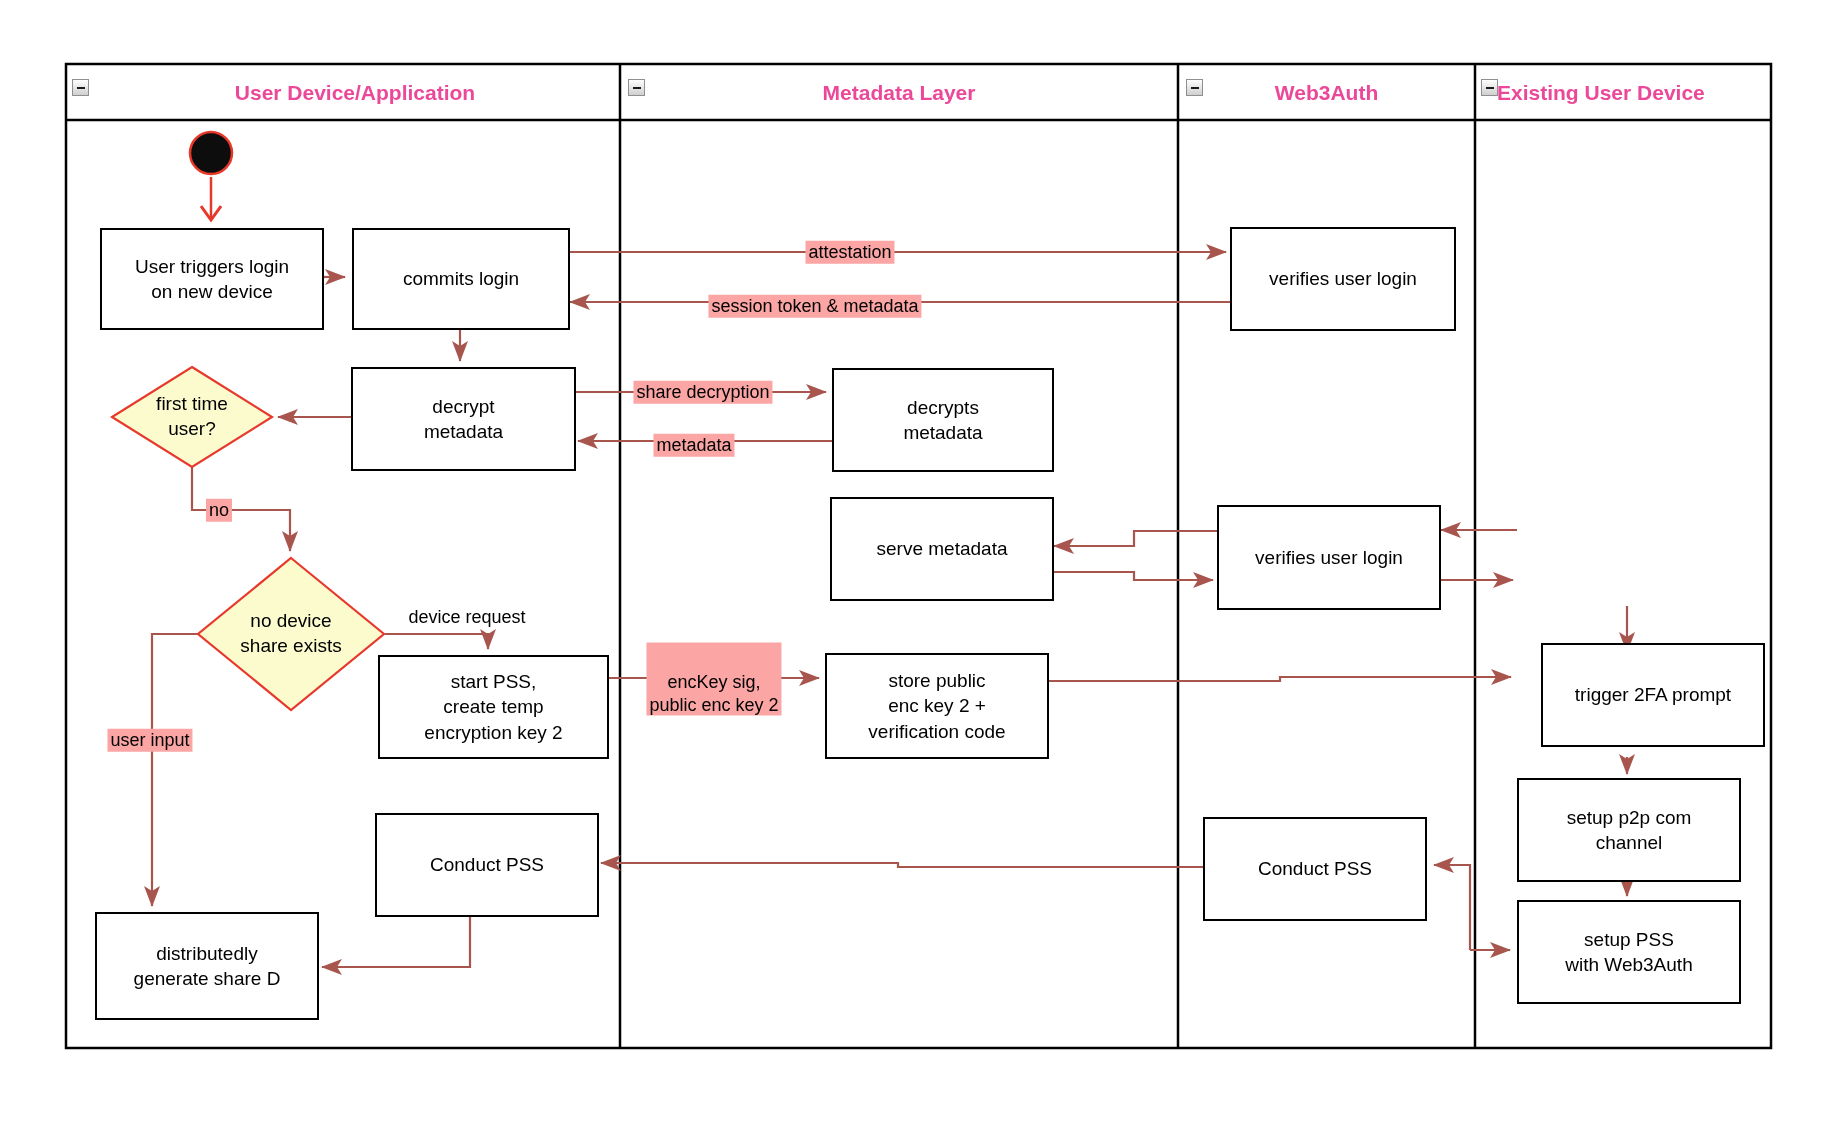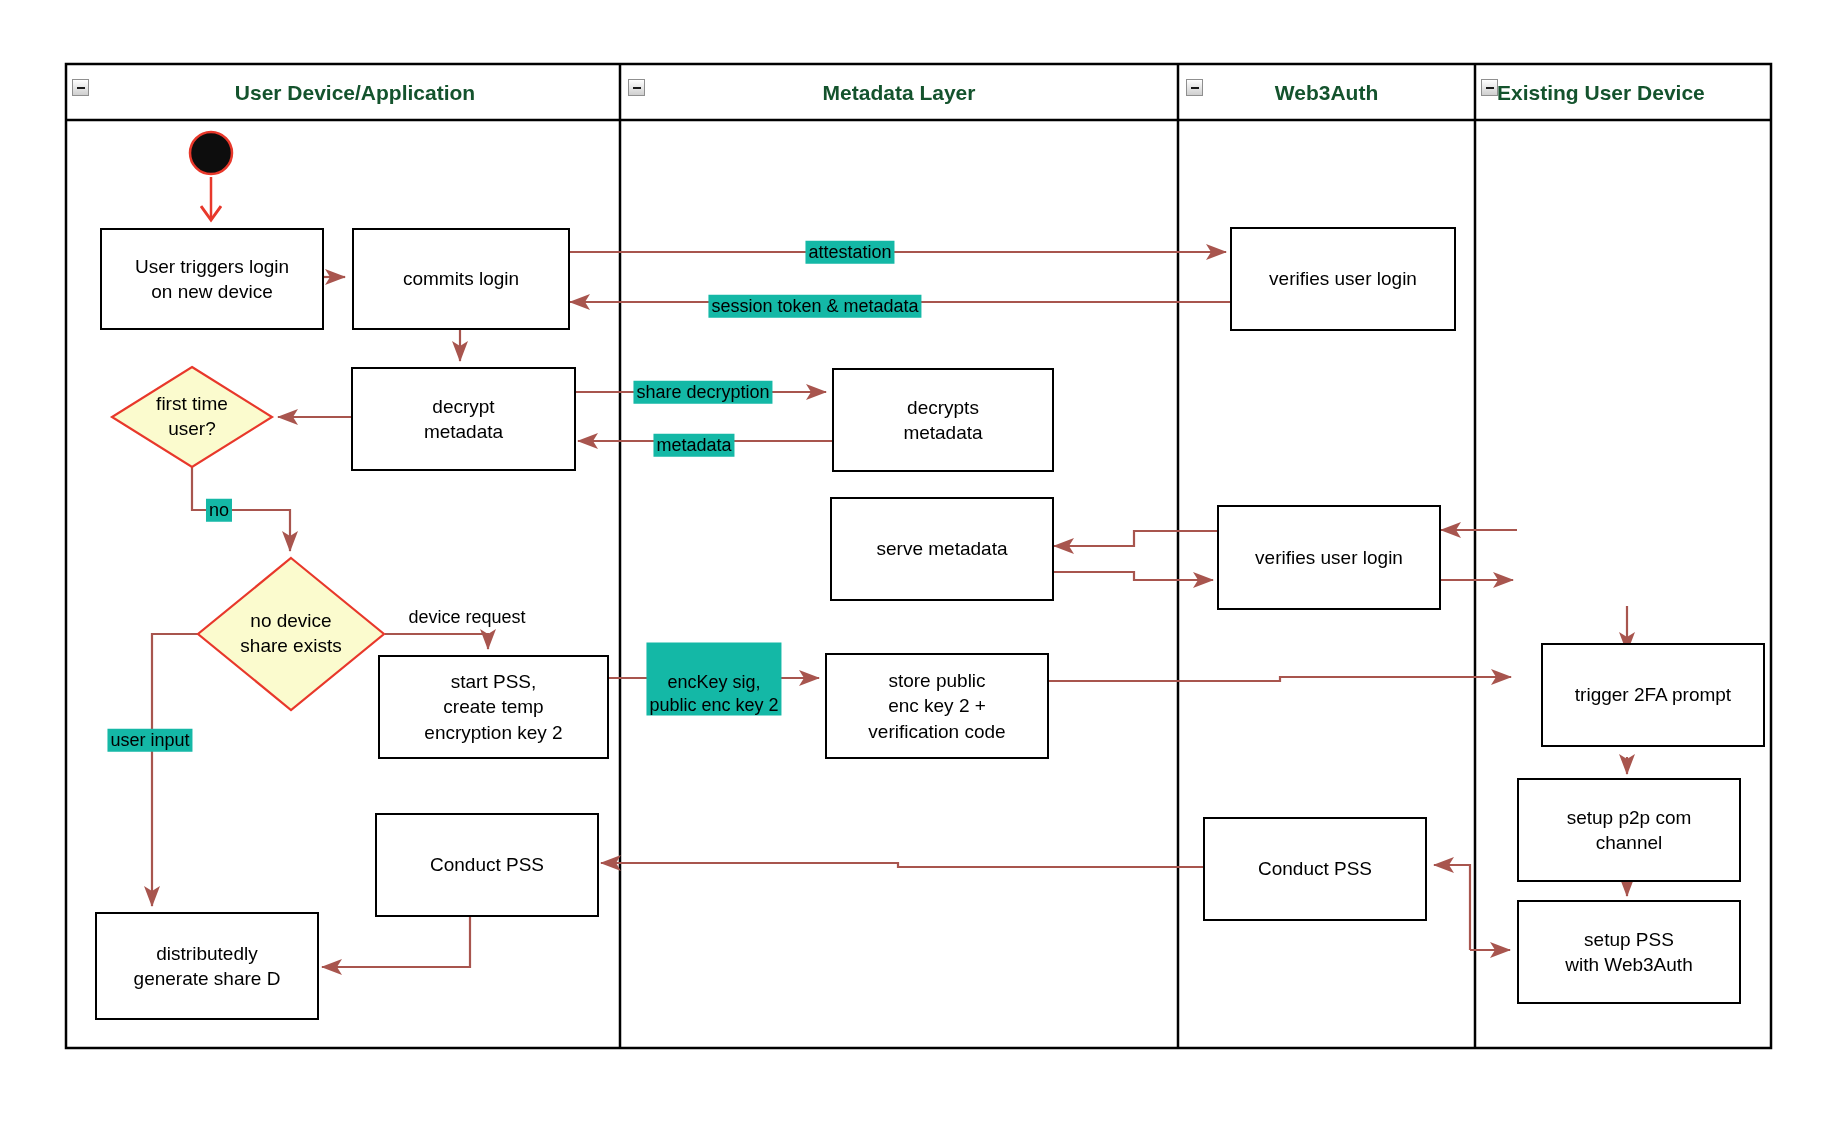--- a/index.html
+++ b/index.html
@@ -2,42 +2,42 @@
 <html><head>
 <meta charset="utf-8">
 <style>
   html,body{margin:0;padding:0;background:#ffffff;}
   body{font-family:"Liberation Sans", sans-serif; -webkit-font-smoothing:antialiased;}
   #canvas{position:relative;width:1822px;height:1132px;background:#ffffff;overflow:hidden;}
   #wires{position:absolute;left:0;top:0;width:1822px;height:1132px;}
 
   
   .lane-title{position:absolute;top:72px;height:42px;display:flex;align-items:center;justify-content:center;
-    font-size:21px;font-weight:bold;color:#14532d;}
+    font-size:21px;font-weight:bold;color:#ec4899;}
   .lane-title.left{justify-content:flex-start;}
 
   
   .collapse{position:absolute;width:15px;height:15px;border:1px solid #8f8f8f;
     background:linear-gradient(#ffffff,#cfcfcf);display:flex;align-items:center;justify-content:center;cursor:pointer;}
   .collapse .minus-bar{width:8px;height:2px;background:#1a1a1a;}
 
   
   .box{position:absolute;border:2px solid #000;background:#fff;display:flex;flex-direction:column;
     align-items:center;justify-content:center;text-align:center;font-size:19px;color:#000;line-height:1.32;}
   .box span{display:block;white-space:nowrap;}
 
   
   .dtext{position:absolute;display:flex;flex-direction:column;align-items:center;justify-content:center;
     text-align:center;font-size:19px;color:#000;line-height:1.3;}
   .dtext span{display:block;white-space:nowrap;}
 
   
   .elabel{position:absolute;transform:translate(-50%,-50%);font-size:18px;color:#000;text-align:center;
     white-space:nowrap;line-height:1.25;}
-  .elabel.bg{background:#14b8a6;padding:0 3px;}
+  .elabel.bg{background:#fca5a5;padding:0 3px;}
 </style>
 </head>
 <body>
 
 <div id="canvas">
 
   <svg id="wires" viewBox="0 0 1822 1132">
     <defs>
       <marker id="ahb" markerUnits="userSpaceOnUse" markerWidth="22" markerHeight="16" refX="20" refY="8" orient="auto">
         <path d="M0,0 L21,8 L0,16 L5,8 Z" fill="#A8554E"></path>

